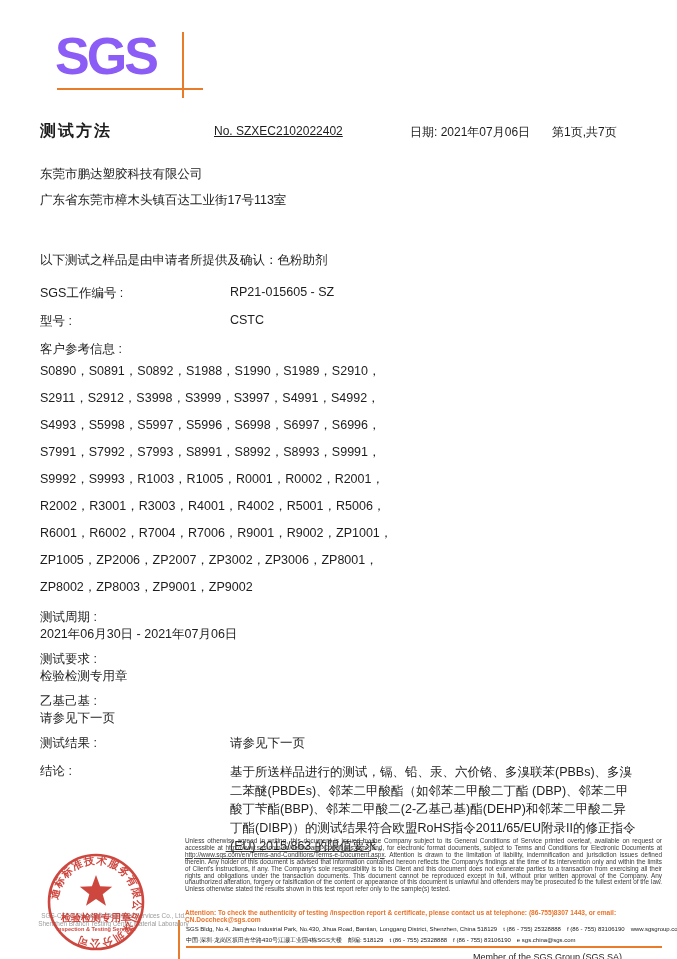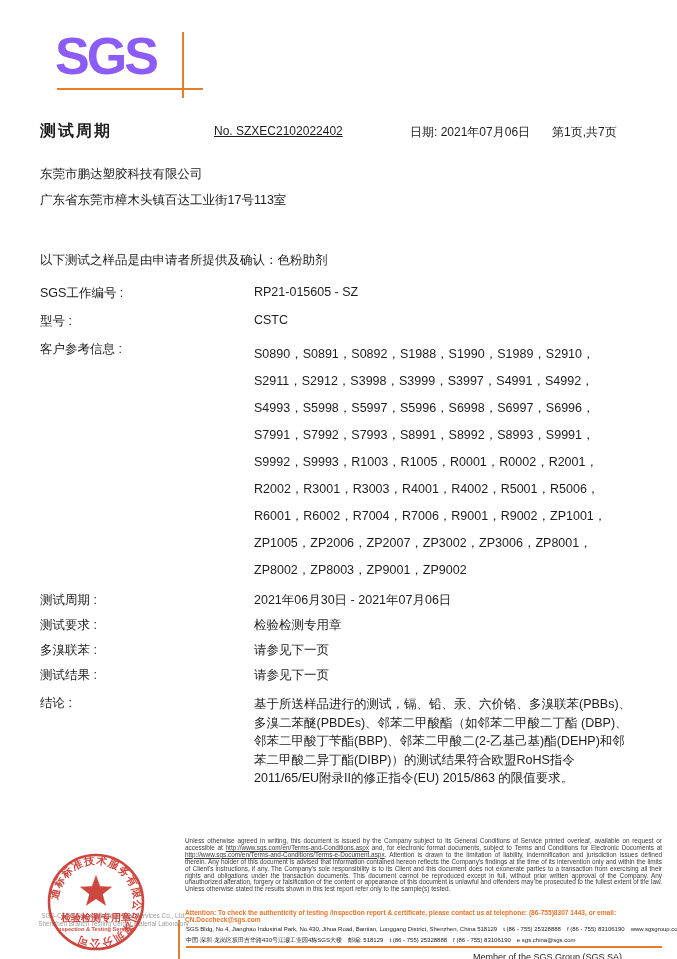--- a/index.html
+++ b/index.html
@@ -25,25 +25,25 @@
   .report-no { position:absolute; left:214px; top:3px; font-size:12px;text-decoration:underline; }
   .report-date { position:absolute; left:410px; top:3px; font-size:12px; }
   .report-page { position:absolute; left:552px; top:3px; font-size:12px; }
 
   
   .applicant { position:absolute; left:40px; top:161px; font-size:12.5px; line-height:26px; }
 
   
   .main { position:absolute; left:40px; top:252px; width:597px; font-size:12.5px; }
   .statement { margin-bottom:16px; }
-  .frow { display:flex; margin-bottom:11px;gap:24px; }
+  .frow { display:flex; margin-bottom:11px; }
   .flabel { width:190px; flex:none; }
   .fvalue { flex:1; }
   .code-line { line-height:27px; }
-  .tight { margin-bottom:8px; }
+  .tight { margin-bottom:8px;flex-direction:column; }
   .conclusion-row { margin-top:10px; }
   .conclusion-text { line-height:18.5px; }
 
   
   .footer { position:absolute; left:0; top:836px; width:677px; height:123px; font-family:"Liberation Sans",sans-serif; }
   .fine-print {
     position:absolute; left:185px; top:2px; width:477px;
     font-size:6.4px; line-height:6.9px; color:#3a3a3a; text-align:justify;
   }
   .fine-print .url { text-decoration:underline; }
@@ -68,21 +68,21 @@
 </head>
 <body>
 
 <div class="page">
 
   <div class="logo-text">SGS</div>
   <div class="crop-h"></div>
   <div class="crop-v"></div>
 
   <div class="title-row">
-    <span class="doc-title">测试周期</span>
+    <span class="doc-title">测试方法</span>
     <span class="report-no">No. SZXEC2102022402</span>
     <span class="report-date">日期: 2021年07月06日</span>
     <span class="report-page">第1页,共7页</span>
   </div>
 
   <div class="applicant">
     <div>东莞市鹏达塑胶科技有限公司</div>
     <div>广东省东莞市樟木头镇百达工业街17号113室</div>
   </div>
 
@@ -119,21 +119,21 @@
       <div class="flabel">测试周期 :</div>
       <div class="fvalue">2021年06月30日 - 2021年07月06日</div>
     </div>
 
     <div class="frow tight">
       <div class="flabel">测试要求 :</div>
       <div class="fvalue">检验检测专用章</div>
     </div>
 
     <div class="frow tight">
-      <div class="flabel">多溴联苯 :</div>
+      <div class="flabel">乙基己基 :</div>
       <div class="fvalue">请参见下一页</div>
     </div>
 
     <div class="frow">
       <div class="flabel">测试结果 :</div>
       <div class="fvalue">请参见下一页</div>
     </div>
 
     <div class="frow conclusion-row">
       <div class="flabel">结论 :</div>

